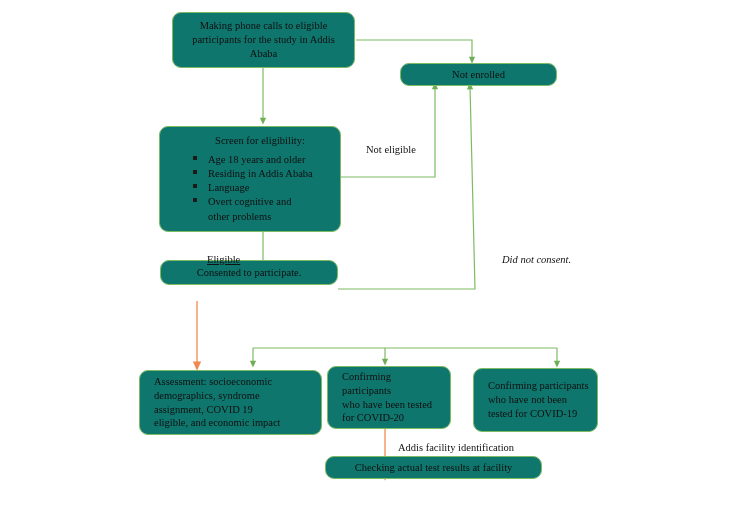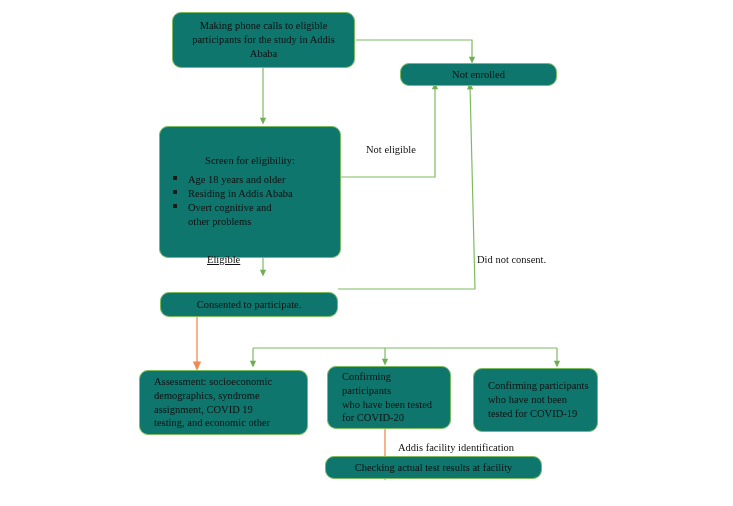--- a/index.html
+++ b/index.html
@@ -117,49 +117,53 @@
   </svg>
 
   <div class="node" style="left:172px; top:12px; width:183px; height:56px;">
     <div class="title">Making phone calls to eligible participants for the study in Addis Ababa</div>
   </div>
 
   <div class="node" style="left:400px; top:63px; width:157px; height:23px;">
     <div class="title">Not enrolled</div>
   </div>
 
-  <div class="node left-text" style="left:159px; top:126px; width:182px; height:132px;">
+  <div class="node left-text" style="left:159px; top:126px; width:182px; height:106px;padding-left:20px;">
     <div class="heading">Screen for eligibility:</div>
     <ul class="bullets">
       <li>
         <span class="marker"></span>
         <span>Age 18 years and older</span>
       </li>
       <li>
         <span class="marker"></span>
         <span>Residing in Addis Ababa</span>
       </li>
       <li>
         <span class="marker"></span>
+        <span>Language</span>
+      </li>
+      <li>
+        <span class="marker"></span>
         <span>Overt cognitive and</span>
         <span class="cont">other problems</span>
       </li>
     </ul>
   </div>
 
-  <div class="node" style="left:160px; top:292px; width:178px; height:25px;">
+  <div class="node" style="left:160px; top:260px; width:178px; height:25px;">
     <div class="title">Consented to participate.</div>
   </div>
 
-  <div class="node left-text" style="left:139px; top:370px; width:169px; height:65px;">
+  <div class="node left-text" style="left:139px; top:370px; width:183px; height:65px;">
     <div class="title">
       <span>Assessment: socioeconomic</span><br>
       <span>demographics, syndrome</span><br>
       <span>assignment, COVID 19</span><br>
-      <span>testing, and economic other</span>
+      <span>eligible, and economic impact</span>
     </div>
   </div>
 
   <div class="node left-text" style="left:327px; top:366px; width:124px; height:63px;">
     <div class="title">
       <span>Confirming participants</span><br>
       <span>who have been tested</span><br>
       <span>for COVID-20</span>
     </div>
   </div>
@@ -174,17 +178,17 @@
 
   <div class="node" style="left:325px; top:456px; width:217px; height:23px;">
     <div class="title">Checking actual test results at facility</div>
   </div>
 
 
   <div class="edge-label" style="left:366px; top:144px;">Not eligible</div>
 
   <div class="edge-label" style="left:207px; top:254px;text-decoration:underline;">Eligible</div>
 
-  <div class="edge-label" style="left:477px; top:254px;">Did not consent.</div>
+  <div class="edge-label" style="left:502px; top:254px;font-style:italic;">Did not consent.</div>
 
   <div class="edge-label" style="left:398px; top:442px;">Addis facility identification</div>
 
 </div>
 
 </body></html>

